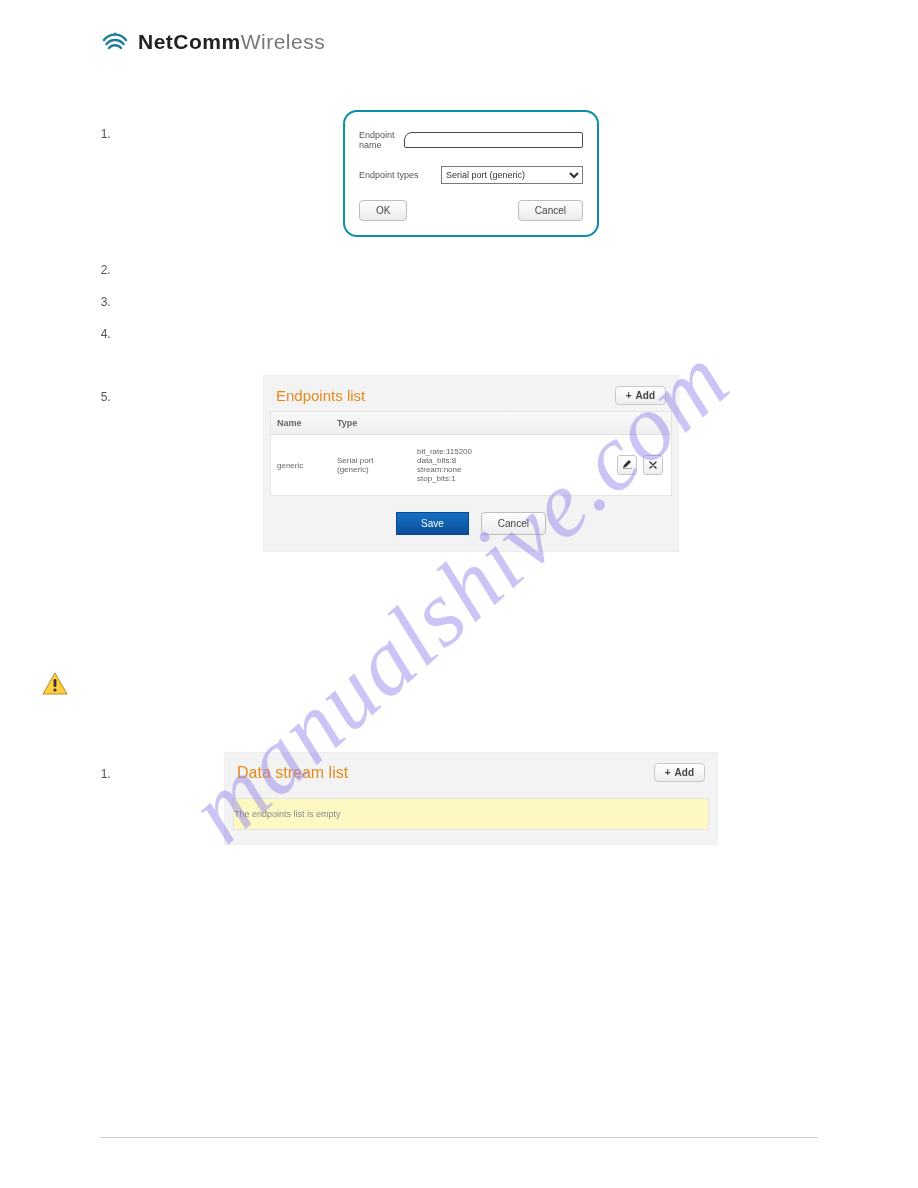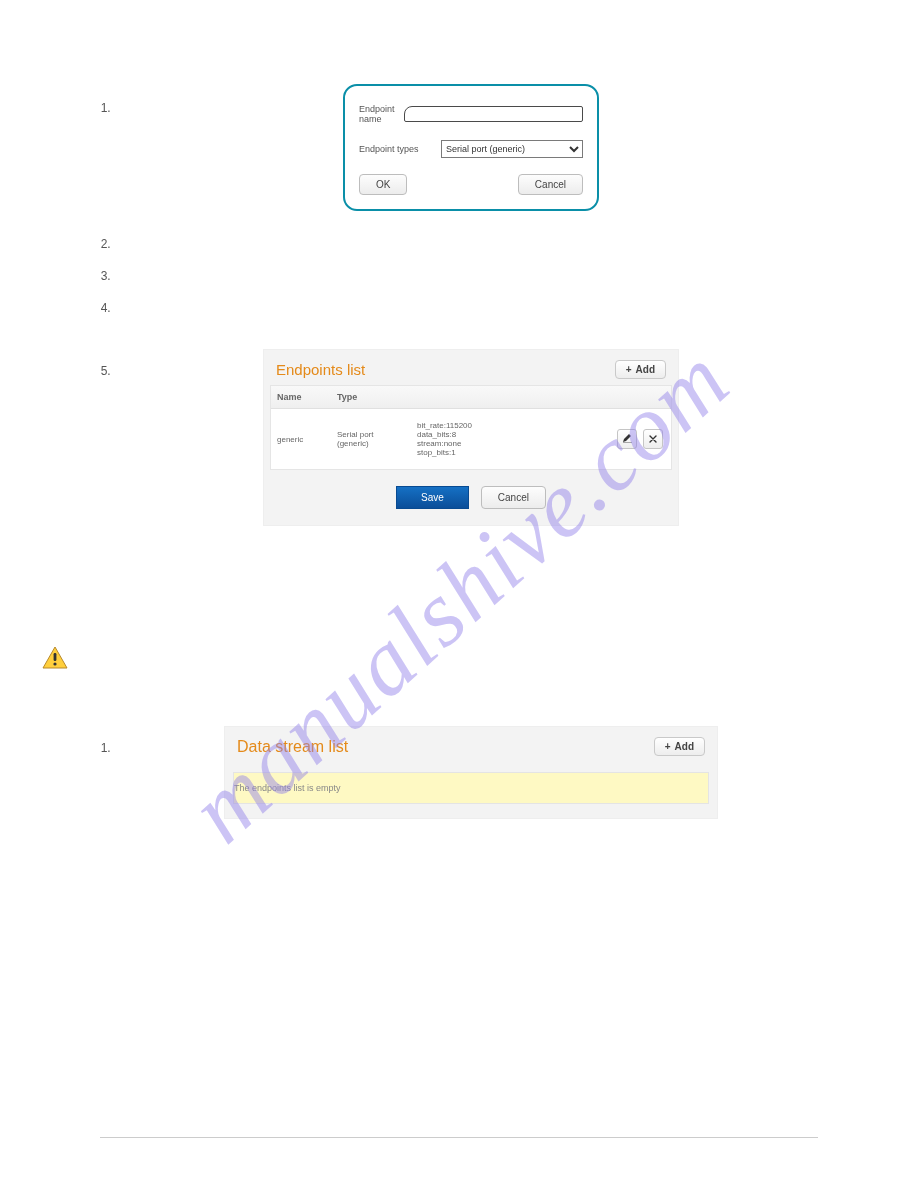--- a/index.html
+++ b/index.html
@@ -132,20 +132,33 @@
   hr.footer-rule {
     position: absolute; left: 100px; right: 100px; bottom: 50px;
     border: none; border-top: 1px solid #ccc;
   }
 </style>
 </head>
 <body>
 
 <div class="page">
 
+  <div class="brand">
+    <span class="brand-icon">
+      <svg width="30" height="22" viewBox="0 0 30 22">
+        <path d="M15 1 L13 4 L17 4 Z" fill="#1b7d9a"></path>
+        <path d="M4 9 A14 14 0 0 1 26 9" stroke="#1b7d9a" stroke-width="2.4" fill="none" stroke-linecap="round"></path>
+        <path d="M6.5 13 A11 11 0 0 1 23.5 13" stroke="#1b7d9a" stroke-width="2.4" fill="none" stroke-linecap="round"></path>
+        <path d="M9 17 A8 8 0 0 1 21 17" stroke="#1b7d9a" stroke-width="2.4" fill="none" stroke-linecap="round"></path>
+      </svg>
+    </span>
+    <span class="brand-text">
+      <span class="bold">NetComm</span><span class="light">Wireless</span>
+    </span>
+  </div>
 
   <ol class="steps">
     <li><span></span>
 
       <div class="modal1-wrap">
         <div class="modal1">
           <div class="row">
             <label>Endpoint name</label>
             <input class="textfield" type="text" value="" style="">
           </div>

